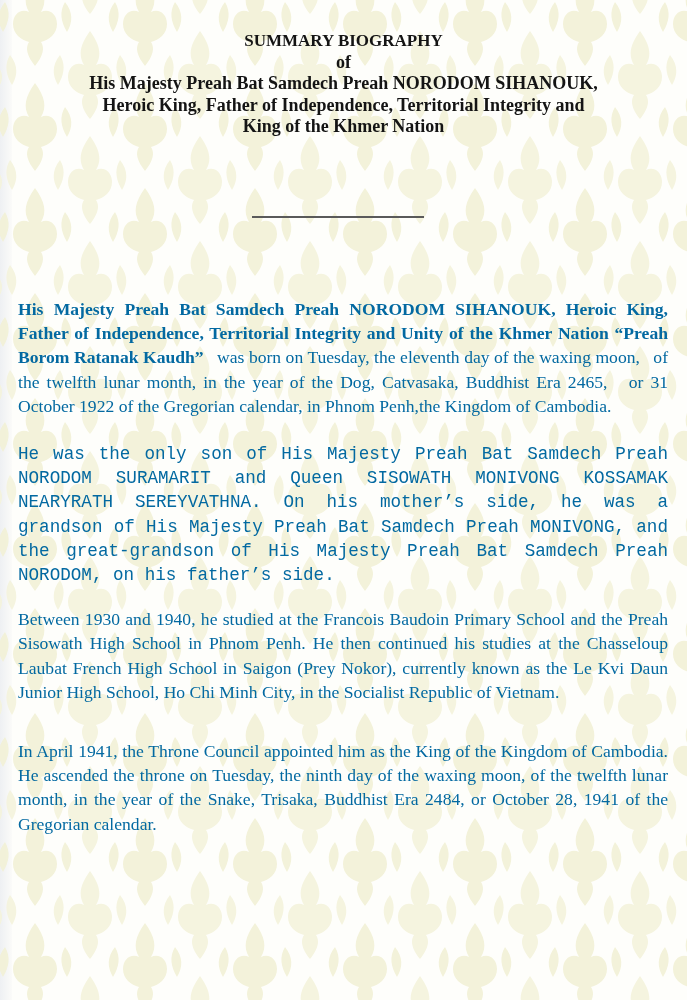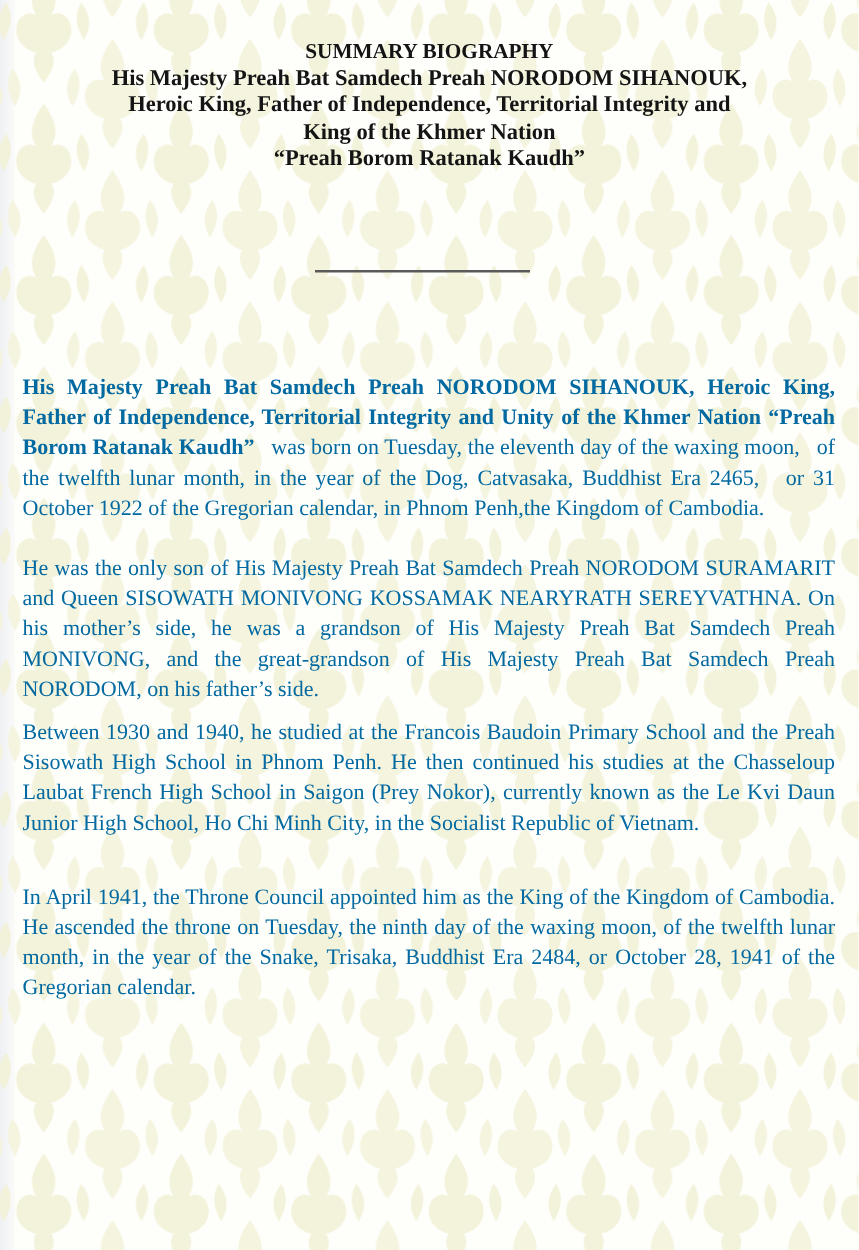--- a/index.html
+++ b/index.html
@@ -70,21 +70,21 @@
       color: #0369a1;
     }
     .para {
       text-align: justify;
       margin: 0 0 24.2px 0;
     }
     .para .lead {
       font-weight: bold;
     }
     .p1 { margin-bottom: 24px; }
-    .p2 { margin-bottom: 10px; }
+    .p2 { margin-bottom: 20px; font-family: Liberation Mono, monospace; }
     .p3 { margin-bottom: 35px; }
     .p4 { margin-bottom: 28px; }
   </style>
 </head>
 <body>
 
 <div class="page-edge"></div>
 
 <div class="pattern">
   <svg xmlns="http://www.w3.org/2000/svg" width="687" height="1000" viewBox="0 0 687 1000">
@@ -103,24 +103,24 @@
       </pattern>
     </defs>
     <rect x="0" y="0" width="687" height="1000" fill="url(#floral)" opacity="0.9"></rect>
   </svg>
 </div>
 
 <div class="content">
 
   <div class="title-block">
     <div class="t-heading">SUMMARY BIOGRAPHY</div>
+    <div>of</div>
     <div>His Majesty Preah Bat Samdech Preah NORODOM SIHANOUK,</div>
     <div>Heroic King, Father of Independence, Territorial Integrity and</div>
     <div>King of the Khmer Nation</div>
-    <div>“Preah Borom Ratanak Kaudh”</div>
   </div>
 
   <div class="divider"></div>
 
   <div class="body-text">
     <p class="para p1"><span class="lead">His Majesty Preah Bat Samdech Preah NORODOM SIHANOUK, Heroic King, Father of Independence, Territorial Integrity and Unity of the Khmer Nation “Preah Borom Ratanak Kaudh”</span><span> &nbsp; was born on Tuesday, the eleventh day of the waxing moon, &nbsp; of the twelfth lunar month, in the year of the Dog, Catvasaka, Buddhist Era 2465, &nbsp; or 31 October 1922 of the Gregorian calendar, in Phnom Penh,the Kingdom of Cambodia.</span></p>
     <p class="para p2"><span>He was the only son of His Majesty Preah Bat Samdech Preah NORODOM SURAMARIT and Queen SISOWATH MONIVONG KOSSAMAK NEARYRATH SEREYVATHNA. On his mother’s side, he was a grandson of His Majesty Preah Bat Samdech Preah MONIVONG, and the great-grandson of His Majesty Preah Bat Samdech Preah NORODOM, on his father’s side.</span></p>
     <p class="para p3"><span>Between 1930 and 1940, he studied at the Francois Baudoin Primary School and the Preah Sisowath High School in Phnom Penh. He then continued his studies at the Chasseloup Laubat French High School in Saigon (Prey Nokor), currently known as the Le Kvi Daun Junior High School, Ho Chi Minh City, in the Socialist Republic of Vietnam.</span></p>
     <p class="para p4"><span>In April 1941, the Throne Council appointed him as the King of the Kingdom of Cambodia. He ascended the throne on Tuesday, the ninth day of the waxing moon, of the twelfth lunar month, in the year of the Snake, Trisaka, Buddhist Era 2484, or October 28, 1941 of the Gregorian calendar.</span></p>
   </div>

